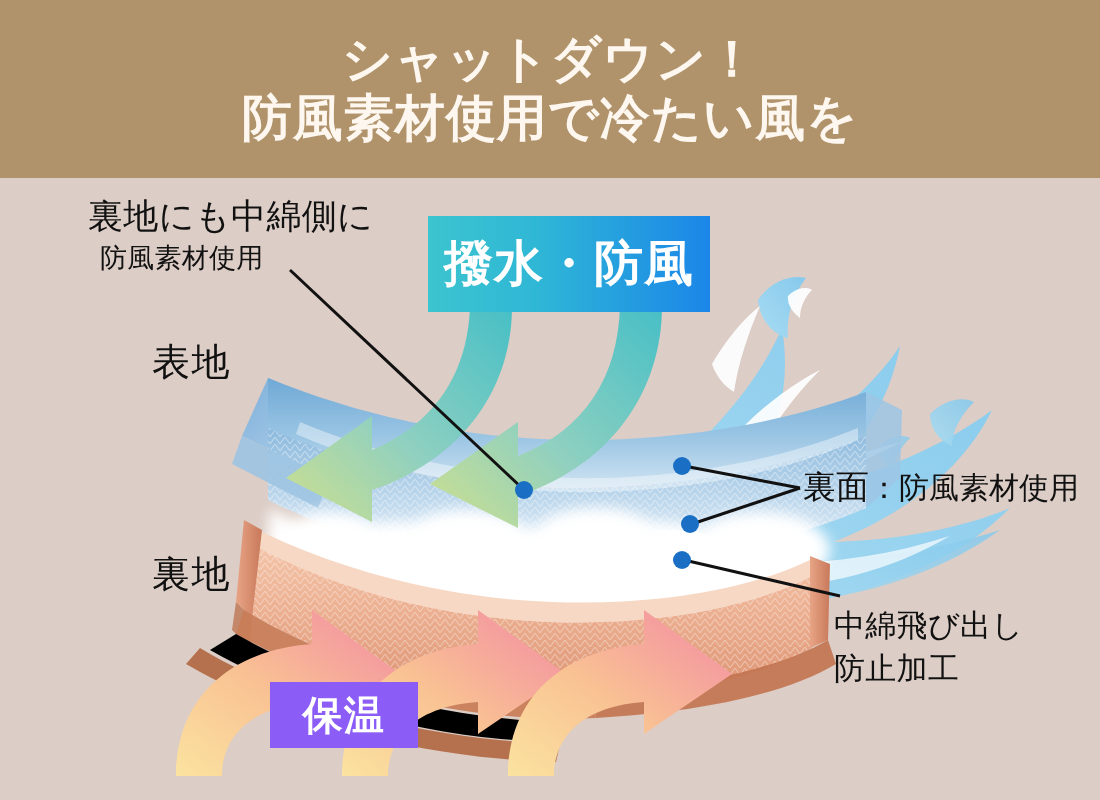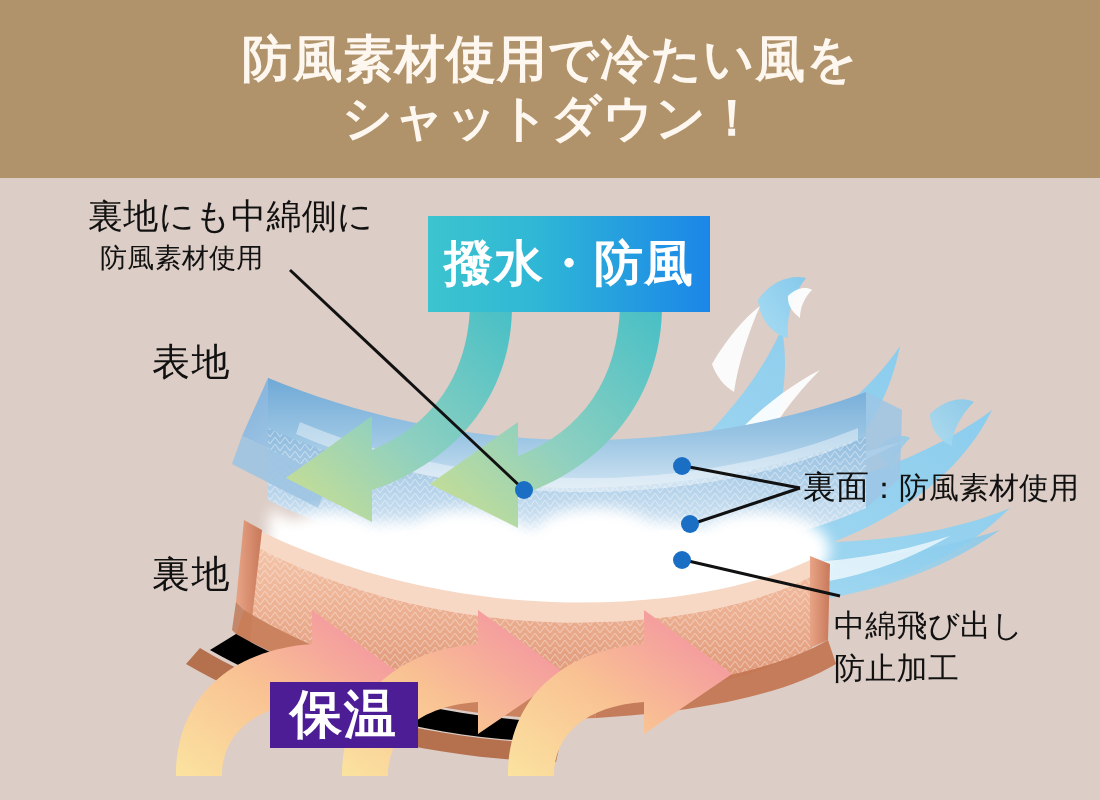--- a/index.html
+++ b/index.html
@@ -47,32 +47,32 @@
     font-weight:700;color:#fff;white-space:nowrap;
   }
   #badge-water{
     left:428px;top:216px;width:282px;height:96px;
     background:linear-gradient(90deg,#3cc4cf 0%,#2fb7d6 38%,#1b86e8 100%);
     font-size:49px;letter-spacing:.02em;
     text-shadow:0 0 0 rgba(0,0,0,0);
   }
   #badge-warm{
     left:270px;top:682px;width:148px;height:66px;
-    background:#4c1d95;
-    font-size:52px;letter-spacing:.04em;
+    background:#8b5cf6;
+    font-size:40px;letter-spacing:.04em;
   }
 </style>
 </head>
 <body>
 
 <div id="stage">
 
   <div class="header-band">
+    <div class="header-line">シャットダウン！</div>
     <div class="header-line">防風素材使用で冷たい風を</div>
-    <div class="header-line">シャットダウン！</div>
   </div>
 
   <div class="illus">
     <svg viewBox="0 0 1100 622" xmlns="http://www.w3.org/2000/svg">
       <defs>
         <linearGradient id="gOuterTop" x1="0" y1="0" x2="0" y2="1">
           <stop offset="0%" stop-color="#6fa9d6"></stop>
           <stop offset="55%" stop-color="#9cc6e4"></stop>
           <stop offset="100%" stop-color="#cfe3f2"></stop>
         </linearGradient>

